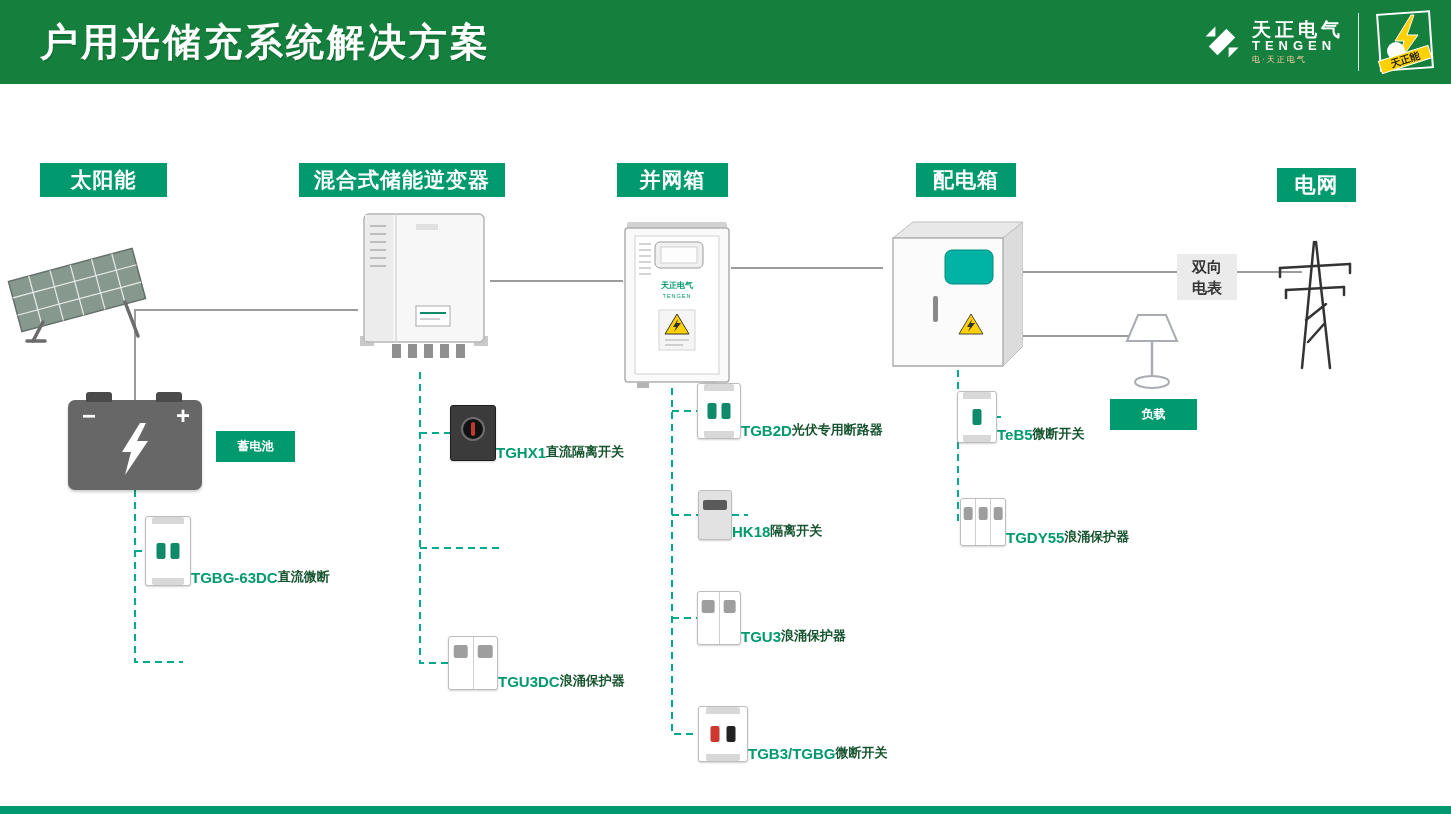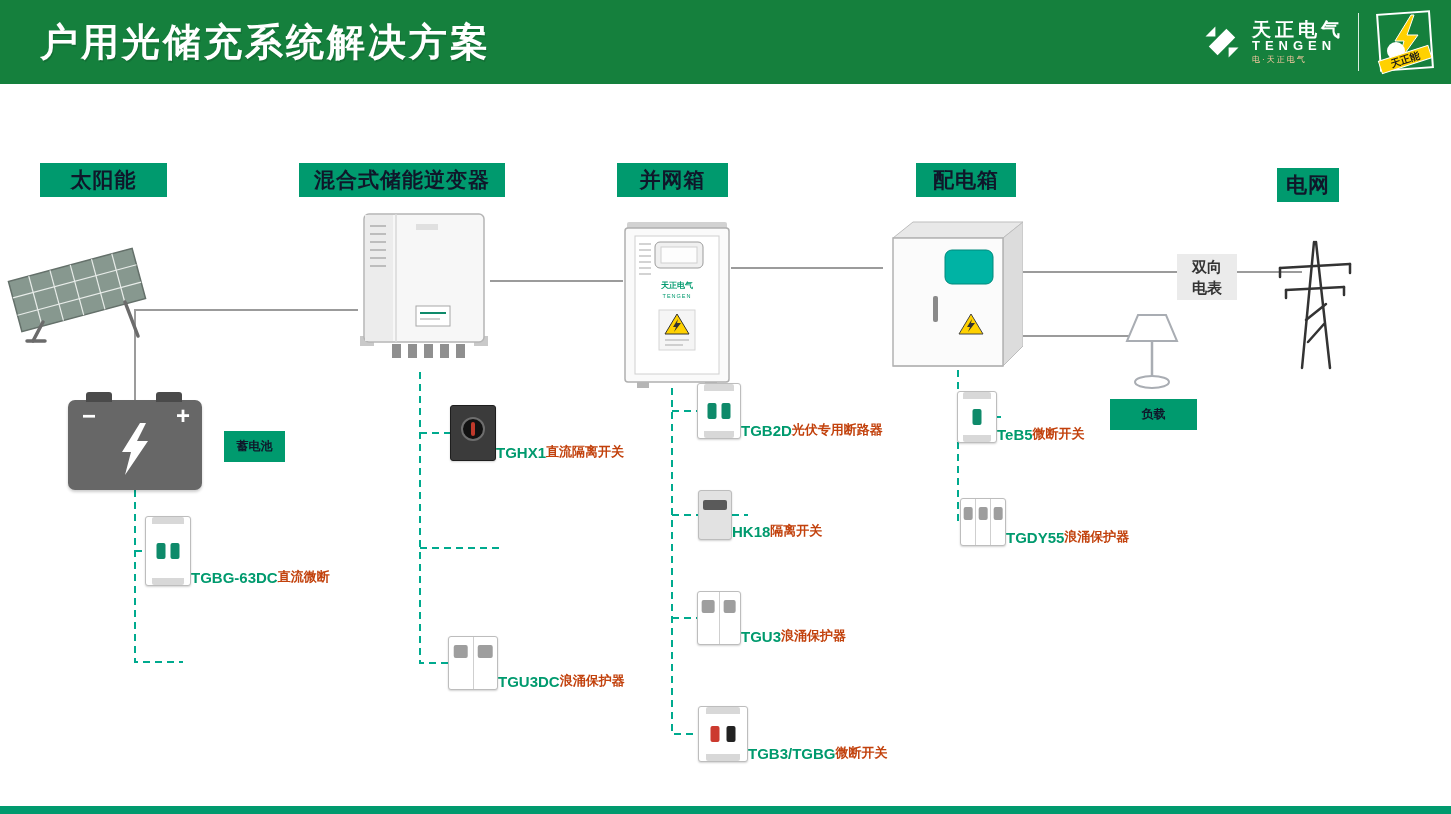--- a/index.html
+++ b/index.html
@@ -17,39 +17,39 @@
   .brand-en { color:#fff; font-size:13px; font-weight:bold; letter-spacing:5px; }
   .brand-tagline { color:#ffc9a3; font-size:8px; margin-top:3px; letter-spacing:2px; }
   .hdr-divider { width:1px; height:58px; background:rgba(255,255,255,.85); margin:0 14px; }
   .badge { width:64px; height:66px; position:relative; }
 
   
   .canvas { position:absolute; left:0; top:84px; width:1451px; height:722px; background:#fff; }
   .wires { position:absolute; left:0; top:-84px; pointer-events:none; }
   .abs { position:absolute; }
 
-  .chip { position:absolute; background:#009A6E; color:#0f172a; font-weight:bold; display:flex; align-items:center; justify-content:center; }
+  .chip { position:absolute; background:#009A6E; color:#ffffff; font-weight:bold; display:flex; align-items:center; justify-content:center; }
   .chip.big { height:34px; font-size:21px; letter-spacing:1px; }
   .chip.small { height:31px; font-size:12px; }
 
   .meter { position:absolute; left:1177px; top:170px; width:60px; height:46px; background:#ebebeb; color:#333;
            font-size:15px; font-weight:600; line-height:21px; display:flex; flex-direction:column; align-items:center; justify-content:center; }
 
   
   .battery { position:absolute; left:68px; top:316px; width:134px; height:90px; background:#676767; border-radius:7px; box-shadow:0 2px 3px rgba(0,0,0,.2); }
   .battery .nub { position:absolute; top:-8px; width:26px; height:10px; background:#4a4a4a; border-radius:3px 3px 0 0; }
   .battery .nub.n1 { left:18px; } .battery .nub.n2 { left:88px; }
   .battery .sign { position:absolute; top:4px; color:#fff; font-size:24px; font-weight:bold; line-height:24px; }
   .battery .sign.minus { left:14px; } .battery .sign.plus { right:12px; }
   .battery svg { position:absolute; left:50%; top:54%; transform:translate(-50%,-50%); }
 
   
   .product { position:absolute; width:140px; display:flex; flex-direction:row; align-items:flex-end; }
   .pname { margin-top:7px; font-size:15px; font-weight:bold; color:#009A6E; white-space:nowrap; }
-  .pdesc { margin-top:2px; font-size:13px; font-weight:bold; color:#c2410c; white-space:nowrap; }
+  .pdesc { margin-top:2px; font-size:13px; font-weight:bold; color:#14532d; white-space:nowrap; }
 
   
   .dev { position:relative; background:#fff; border:1px solid #bdbdbd; border-radius:3px; box-shadow:0 1px 2px rgba(0,0,0,.18); flex:none; }
   .dev .term { position:absolute; left:14%; right:14%; height:7px; background:#d8d8d8; }
   .dev .term.t { top:0; border-radius:2px 2px 0 0; } .dev .term.b { bottom:0; border-radius:0 0 2px 2px; }
   .dev .tog { position:absolute; width:9px; height:16px; top:50%; transform:translate(-50%,-50%); border-radius:2px; background:#0E8A6A; }
   .dev .tog.r { background:#CC3A2F; } .dev .tog.k { background:#222; }
   .dev.contactor { background:#2b2b2b; border-color:#151515; }
   .dev.contactor .ctop { position:absolute; top:6px; left:6px; right:6px; height:10px; background:#9a9a9a; border-radius:2px; }
   .dev.contactor .screw { position:absolute; bottom:8px; width:8px; height:8px; border-radius:50%; background:#7d7d7d; }
@@ -122,22 +122,22 @@
         <line x1="672" y1="618" x2="742" y2="618"></line>
         <polyline points="958,370 958,522 1005,522"></polyline>
         <line x1="958" y1="417" x2="1005" y2="417"></line>
       </g>
     </svg>
 
     <div class="chip big" style="left:40px;top:79px;width:127px">太阳能</div>
     <div class="chip big" style="left:299px;top:79px;width:206px">混合式储能逆变器</div>
     <div class="chip big" style="left:617px;top:79px;width:111px">并网箱</div>
     <div class="chip big" style="left:916px;top:79px;width:100px">配电箱</div>
-    <div class="chip big" style="left:1277px;top:84px;width:62px">电网</div>
-    <div class="chip small" style="left:224px;top:347px;width:61px">蓄电池</div>
+    <div class="chip big" style="left:1277px;top:84px;width:79px">电网</div>
+    <div class="chip small" style="left:216px;top:347px;width:79px">蓄电池</div>
     <div class="chip small" style="left:1110px;top:315px;width:87px">负载</div>
 
     <div class="meter">
       <div>双向</div>
       <div>电表</div>
     </div>
 
     <svg class="abs" style="left:5px;top:158px" width="152" height="102" viewBox="0 0 152 102">
       <g transform="rotate(-15 72 48)">
         <rect x="8" y="22" width="128" height="52" fill="#87988F" stroke="#64706A" stroke-width="1.5"></rect>

